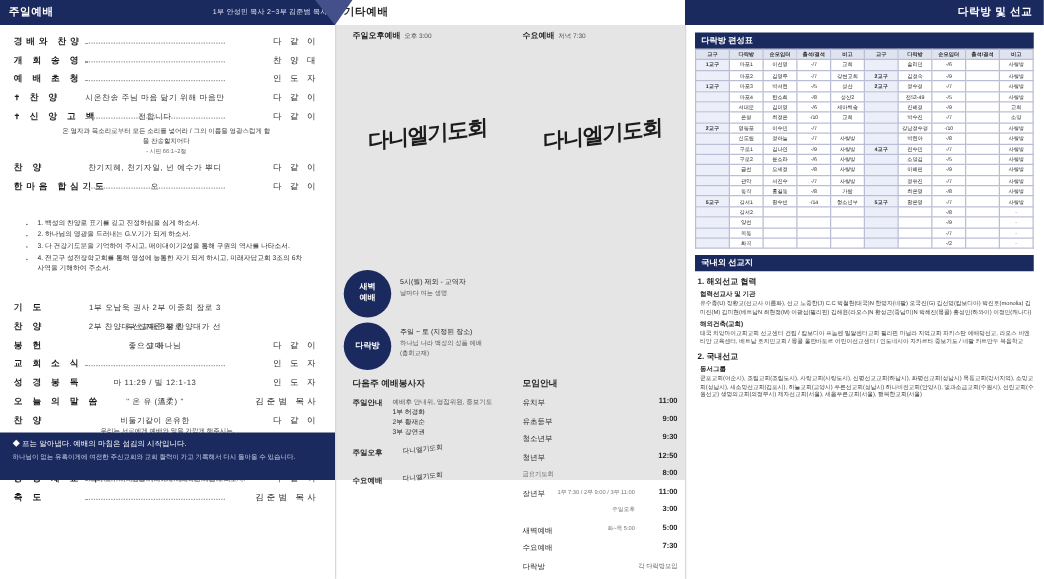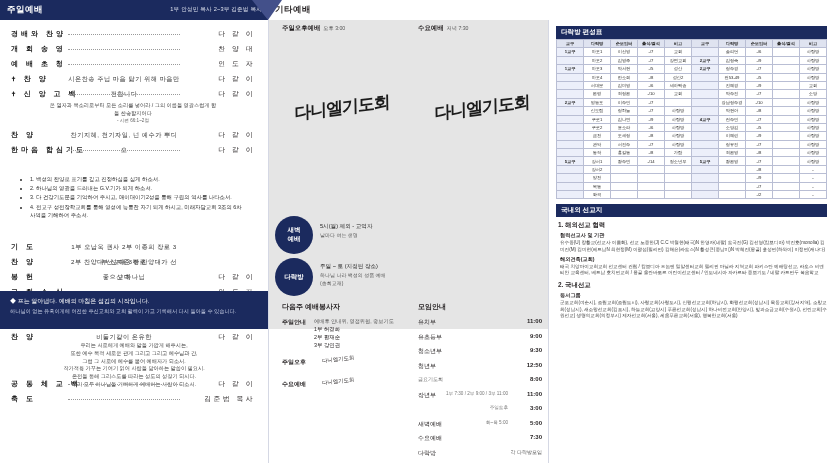--- a/index.html
+++ b/index.html
@@ -7,21 +7,21 @@
   body {
     width: 835px; height: 463px;
     font-family: "Liberation Sans", sans-serif;
     background: #ffffff;
     color: #231f20;
     overflow: hidden;
   }
   .page { position: relative; width: 835px; height: 463px; }
 
   
-  .col { position: absolute; top: 0; height: 329px; }
+  .col { position: absolute; top: 0; height: 384px; }
   .col-left   { left: 0;   width: 268px; }
   .col-mid    { left: 268px; width: 280px; background:#e5e5e5; }
   .col-right  { left: 548px; width: 287px; }
 
   
   .hdr {
     position: absolute; top: 0; left: 0; right: 0; height: 20px;
     background: #1b2a5e; color: #fff;
     display: flex; align-items: center;
   }
@@ -367,20 +367,23 @@
         <span class="v">7:30</span>
       </div>
       <div class="r">
         <span class="k">다락방</span>
         <span class="x">각 다락방모임</span>
       </div>
     </div>
   </div>
 
   <div class="col col-right">
+    <div class="hdr hdr-right">
+      <span class="t">다락방 및 선교</span>
+    </div>
 
     <div class="right-body">
       <div class="tbl-title">다락방 편성표</div>
       <table class="daraktable">
         <thead>
           <tr>
             <th>교구</th>
             <th>다락방</th>
             <th>순모임터</th>
             <th>출석/결석</th>

